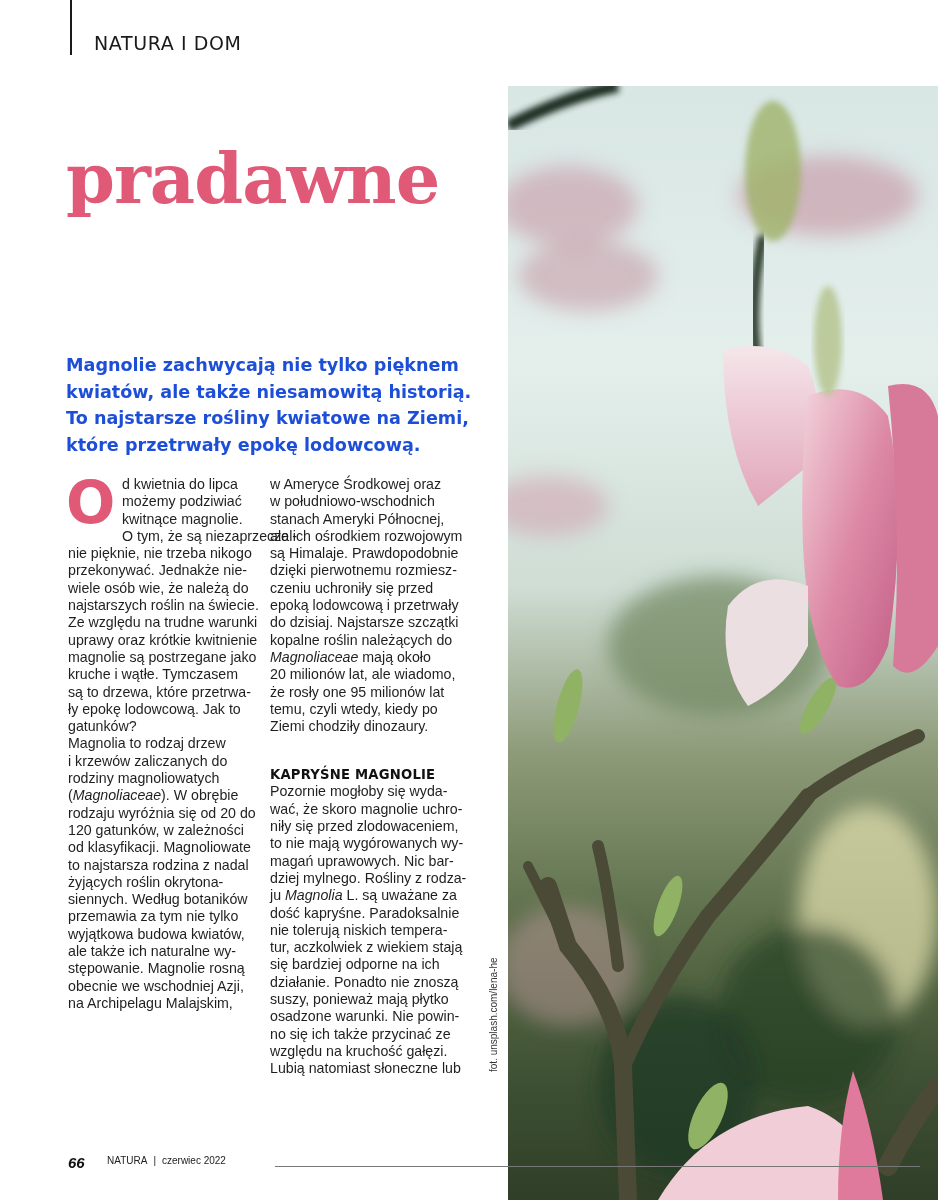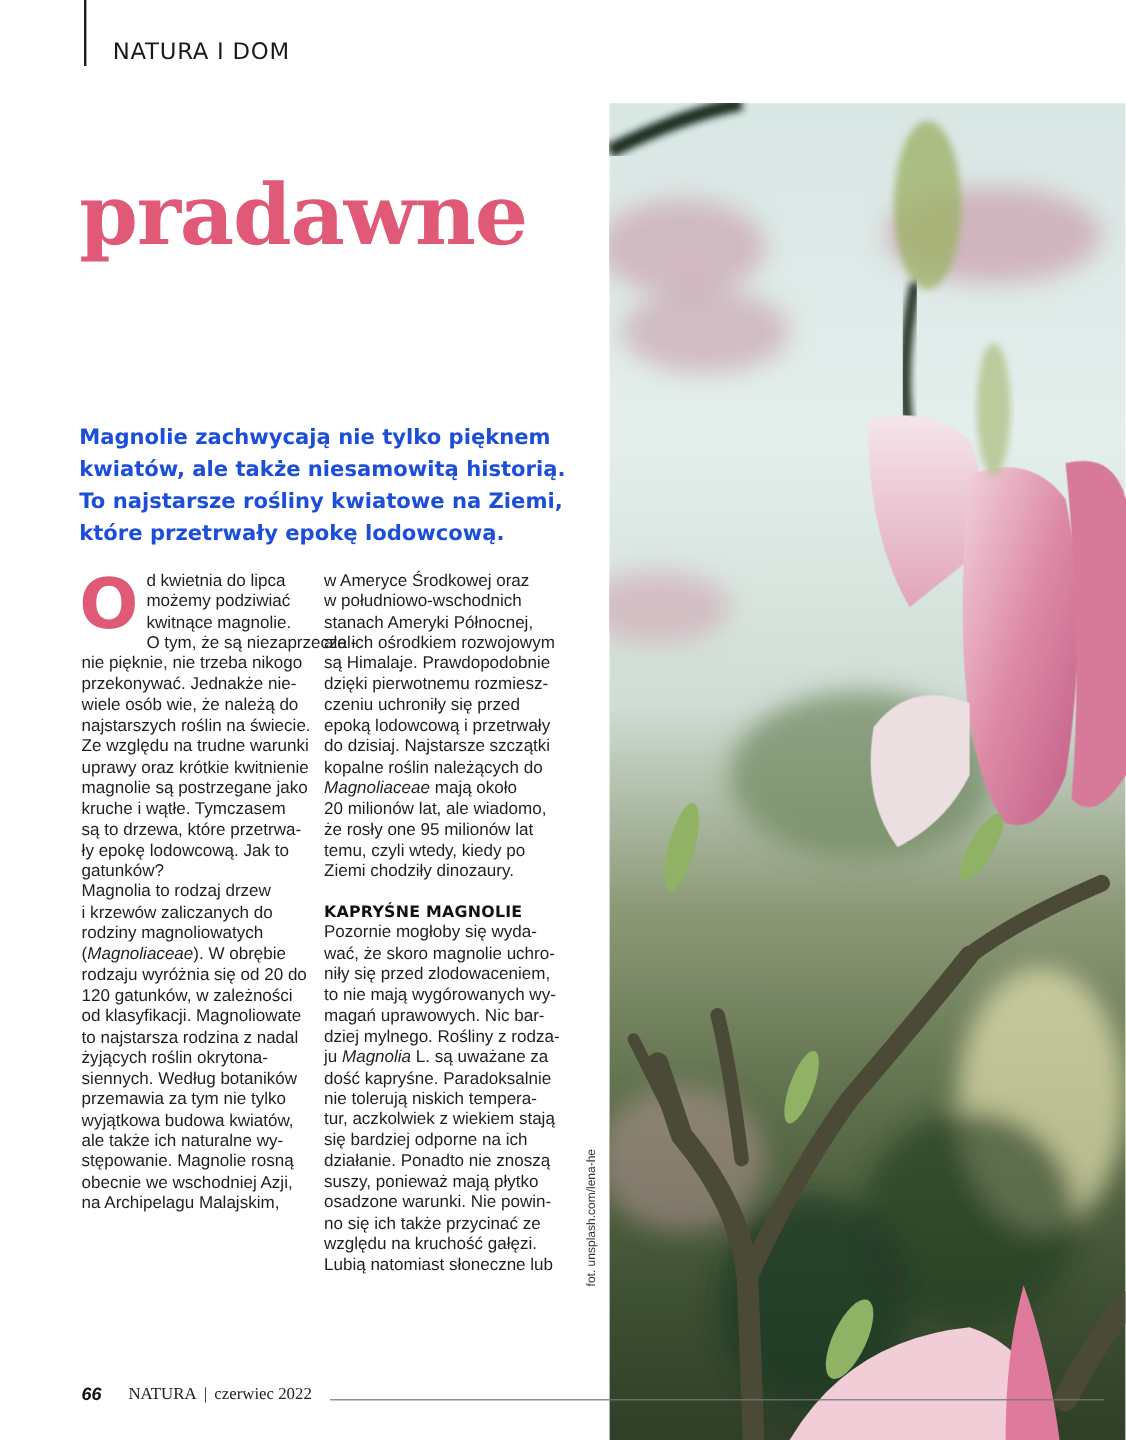--- a/index.html
+++ b/index.html
@@ -36,38 +36,38 @@
   .col .line { display: block; white-space: nowrap; }
   .dropcap {
     float: left; font-family: "DejaVu Sans", sans-serif; font-weight: bold;
     font-size: 58px; line-height: 50px; color: #e05a78; margin: 2px 10px 0 -2px;
     width: 46px; height: 50px; text-align: center;
   }
   .col h3 {
     margin: 17px 0 0 0; font-family: "DejaVu Sans", sans-serif; font-weight: bold;
     font-size: 13.2px; line-height: 17px; color: #111; letter-spacing: 0.2px;
   }
-  .col2 h3 { margin-top: 17px; }
+  .col2 h3 { margin-top: 31px; }
   em { font-style: italic; }
   .photo {
     position: absolute; left: 508px; top: 86px; width: 430px; height: 1114px; overflow: hidden;
     background: linear-gradient(180deg, #d8e6e4 0%, #e4efec 25%, #cfddd4 45%, #8d9a78 60%, #5d6f4b 75%, #3d4f32 90%, #2f3f28 100%);
   }
   .photo svg { position: absolute; left: 0; top: 0; }
   .credit {
     position: absolute; left: 488px; top: 1072px; transform-origin: left top; transform: rotate(-90deg);
     font-family: "Liberation Sans", sans-serif; font-size: 10px; color: #333; white-space: nowrap;
   }
   .footer-num {
     position: absolute; left: 68px; top: 1154px;
     font-family: "Liberation Sans", sans-serif; font-weight: bold; font-size: 15px; color: #111; font-style: italic;
   }
   .footer-pub {
     position: absolute; left: 107px; top: 1155px;
-    font-family: Liberation Serif, serif; font-size: 14px; color: #222;
+    font-family: Liberation Sans, sans-serif; font-size: 10px; color: #222;
   }
   .footer-pub .sep { margin: 0 6px; }
   .footer-rule {
     position: absolute; left: 275px; top: 1166px; width: 645px; height: 1px; background: #777;
   }
 </style>
 </head>
 <body>
 
 <div class="section-bar"></div>

